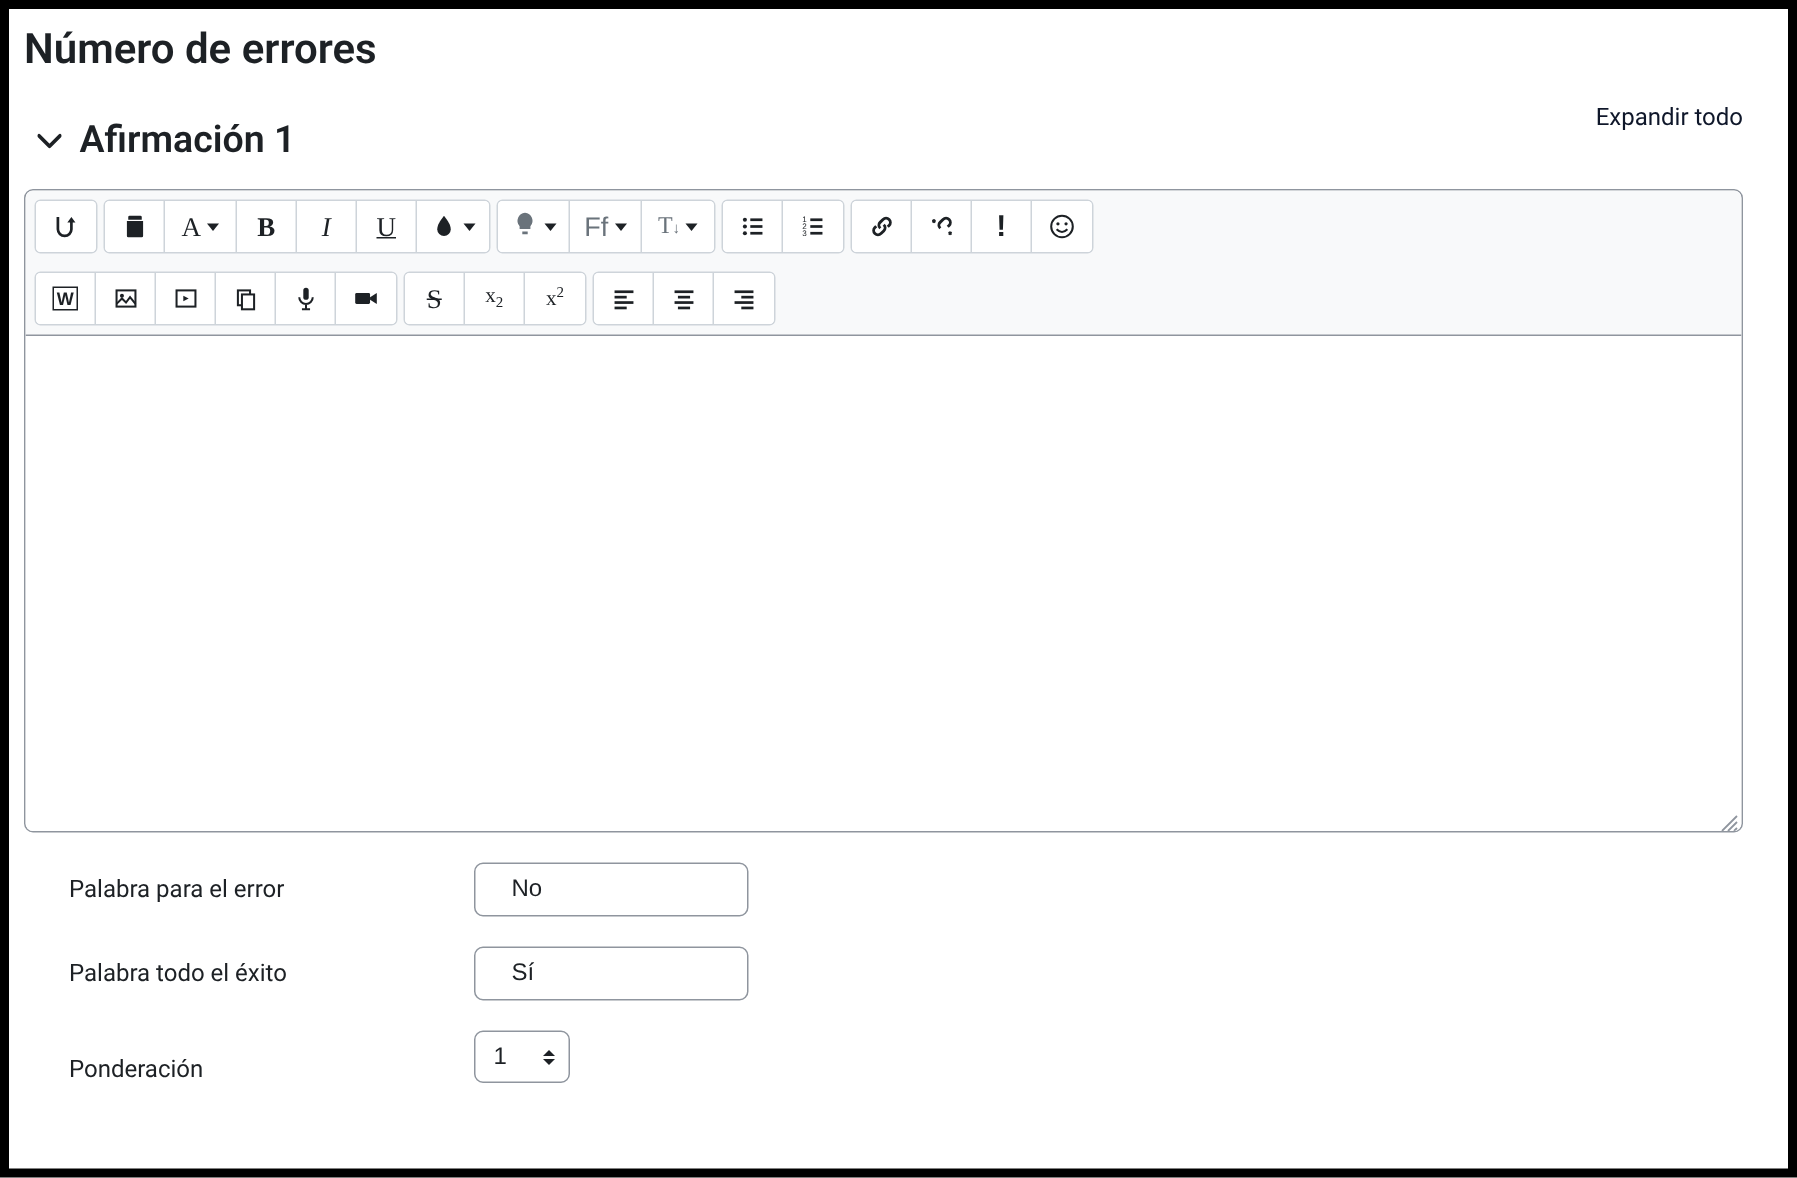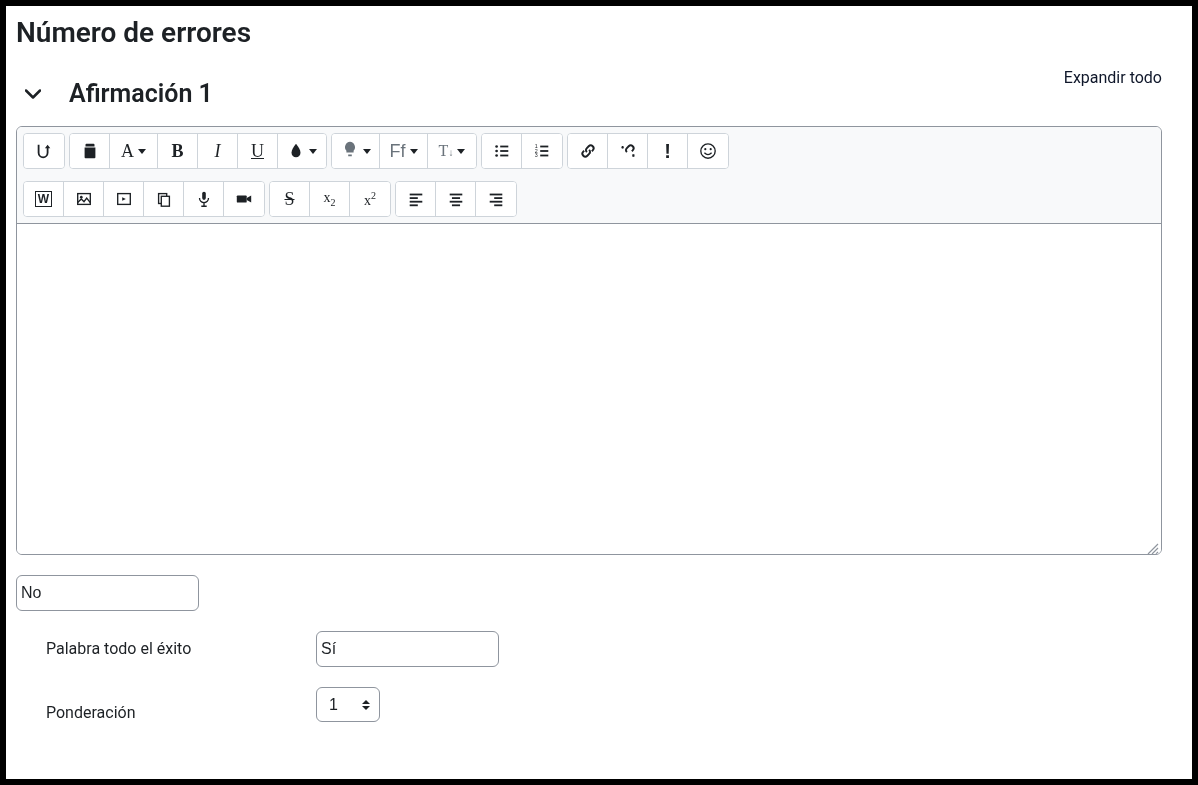--- a/index.html
+++ b/index.html
@@ -26,21 +26,21 @@
       right: 30px;
       top: 62px;
       color: #0f172a;
       font-size: 16px;
       text-decoration: none;
       cursor: pointer;
     }
     .section-header {
       display: flex;
       align-items: center;
-      gap: 27px;
+      gap: 11px;
       margin: 30px 0 18px 8px;
       cursor: pointer;
     }
     .chevron {
       width: 18px;
       height: 18px;
       display: inline-flex;
       align-items: center;
       justify-content: center;
     }
@@ -121,21 +121,21 @@
       right: 2px;
       bottom: 2px;
       width: 12px;
       height: 12px;
       color: #8f959e;
       cursor: nwse-resize;
     }
     .text-input {
       border: 1px solid #8f959e;
       border-radius: 6px;
-      padding: 8px 4px;
+      padding: 8px 24px;
       font-size: 16px;
       width: 183px;
       color: #1d2125;
       background: #fff;
     }
     .select-wrap {
       position: relative;
       display: inline-block;
     }
     .select-input {
@@ -369,20 +369,21 @@
             <svg viewBox="0 0 12 12" width="12" height="12">
                 <path d="M11 1 L1 11 M11 5 L5 11 M11 9 L9 11" stroke="#8f959e" stroke-width="1.2"></path>
               </svg>
           </span>
         </div>
       </div>
     </div>
   </div>
 
   <div class="form-row">
+    <div class="form-label">Palabra para el error</div>
     <div class="form-control-area">
       <input type="text" class="text-input" value="No" style="">
     </div>
   </div>
 
   <div class="form-row">
     <div class="form-label">Palabra todo el éxito</div>
     <div class="form-control-area">
       <input type="text" class="text-input" value="Sí" style="">
     </div>

